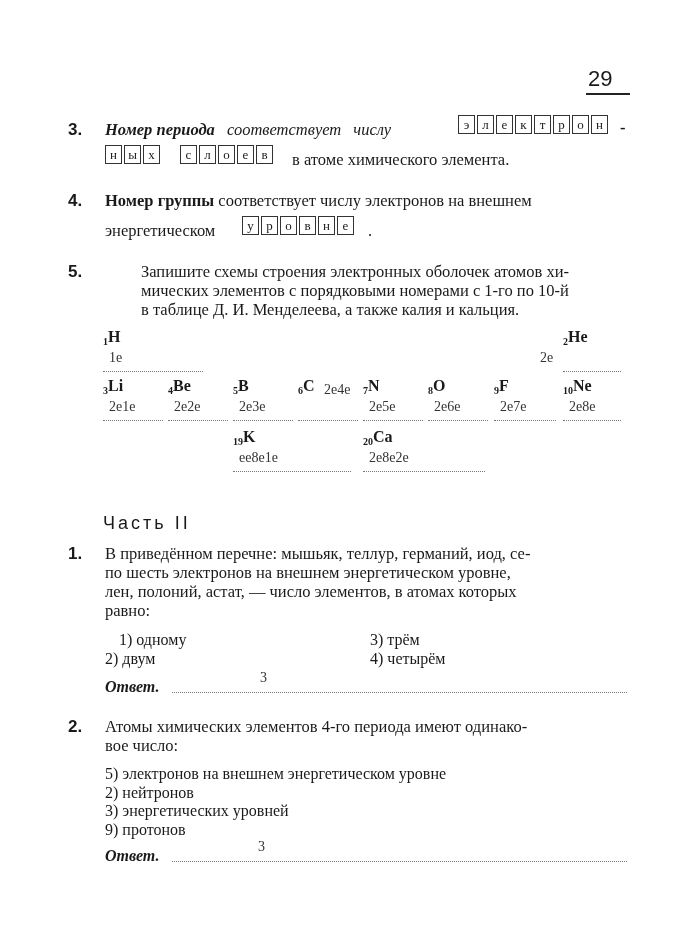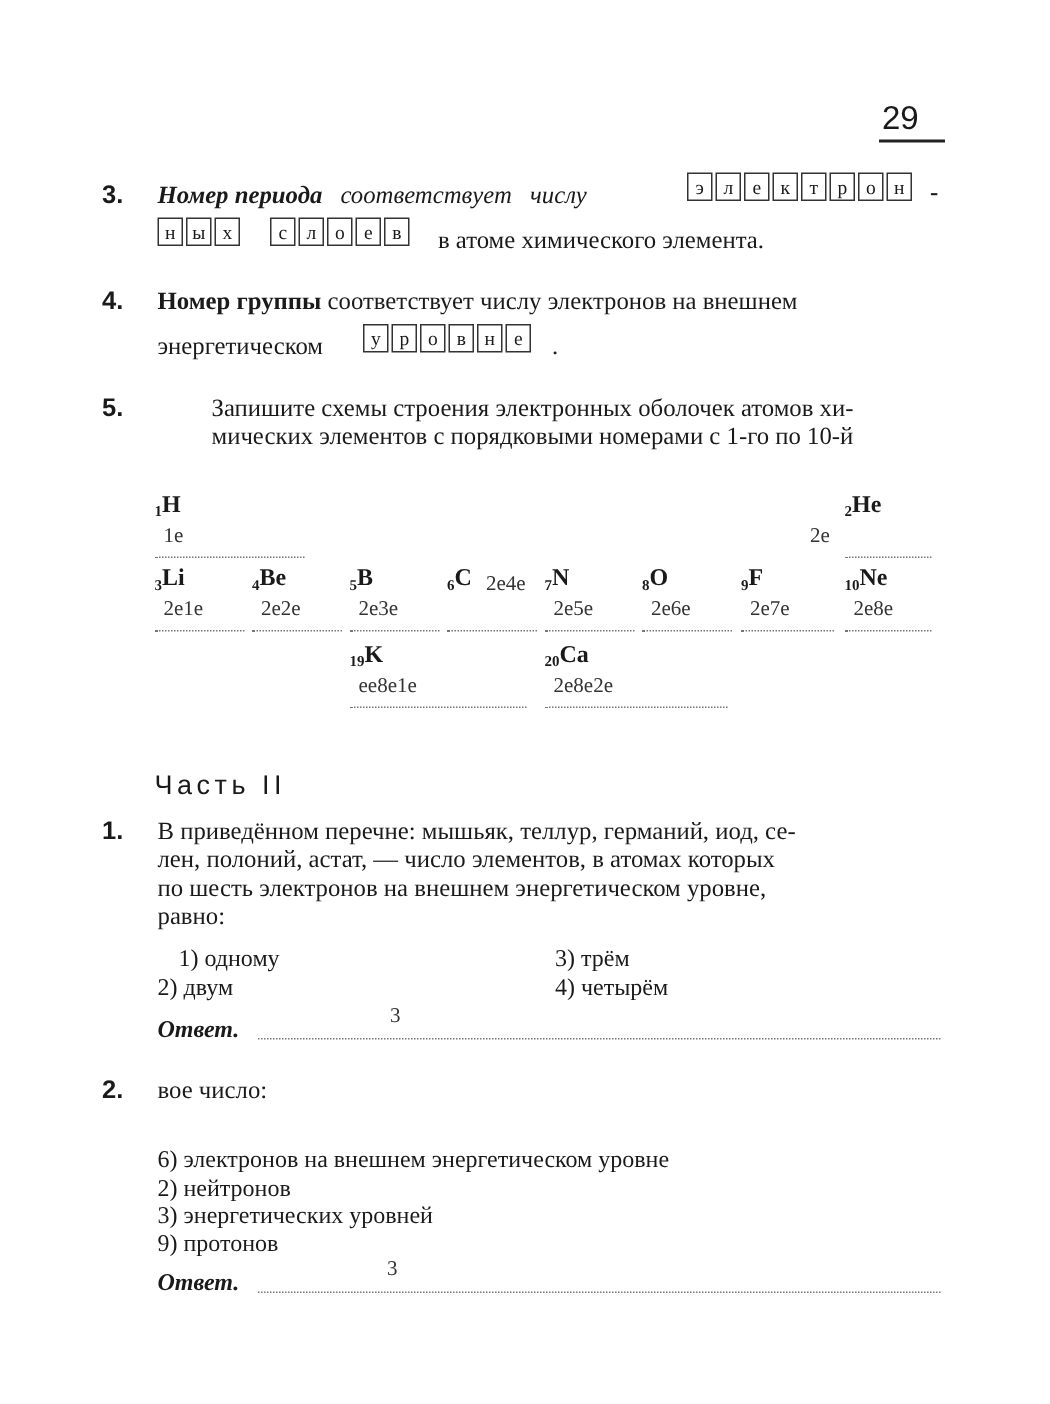--- a/index.html
+++ b/index.html
@@ -71,20 +71,21 @@
     <span class="box">в</span>
     <span class="box">н</span>
     <span class="box">е</span>
   </div>
 <div class="abs txt" style="left:368px;top:221px;">.</div>
 
 <div class="abs qnum" style="left:68px;top:262px;">5.</div>
 <div class="abs" style="left:105px;top:262px;width:525px;margin-left:36px;">
   <div class="txt just">Запишите схемы строения электронных оболочек атомов хи-</div>
   <div class="txt just">мических элементов с порядковыми номерами с 1-го по 10-й</div>
+  <div class="txt">в таблице Д. И. Менделеева, а также калия и кальция.</div>
 </div>
 
 <div id="elements">
     <div class="abs el" style="left: 103px; top: 328px;"><sub>1</sub><span>H</span></div>
     <div class="abs cfg" style="left: 109px; top: 350px;">1e</div>
     <div class="abs uline" style="left: 103px; top: 371px; width: 100px;"></div>
     <div class="abs el" style="left: 563px; top: 328px;"><sub>2</sub><span>He</span></div>
     <div class="abs cfg" style="left: 540px; top: 350px;">2e</div>
     <div class="abs uline" style="left: 563px; top: 371px; width: 58px;"></div>
     <div class="abs el" style="left: 103px; top: 377px;"><sub>3</sub><span>Li</span></div>
@@ -117,35 +118,36 @@
     <div class="abs el" style="left: 363px; top: 428px;"><sub>20</sub><span>Ca</span></div>
     <div class="abs cfg" style="left: 369px; top: 450px;">2e8e2e</div>
     <div class="abs uline" style="left: 363px; top: 471px; width: 122px;"></div>
   </div>
 
 <div class="abs part" style="left:103px;top:513px;">Часть II</div>
 
 <div class="abs qnum" style="left:68px;top:544px;">1.</div>
 <div class="abs" style="left:105px;top:544px;width:525px;">
   <div class="txt just">В приведённом перечне: мышьяк, теллур, германий, иод, се-</div>
+  <div class="txt just">по шесть электронов на внешнем энергетическом уровне,</div>
   <div class="txt just">лен, полоний, астат, — число элементов, в атомах которых</div>
-  <div class="txt just">по шесть электронов на внешнем энергетическом уровне,</div>
   <div class="txt">равно:</div>
 </div>
 <div class="abs opt" style="left:119px;top:630px;">1) одному</div>
 <div class="abs opt" style="left:105px;top:649px;">2) двум</div>
 <div class="abs opt" style="left:370px;top:630px;">3) трём</div>
 <div class="abs opt" style="left:370px;top:649px;">4) четырём</div>
 <div class="abs ans-label" style="left:105px;top:678px;">Ответ.</div>
 <div class="abs handans" style="left:260px;top:670px;">3</div>
 <div class="abs uline" style="left:172px;top:692px;width:455px;"></div>
 
 <div class="abs qnum" style="left:68px;top:717px;">2.</div>
 <div class="abs" style="left:105px;top:717px;width:525px;">
+  <div class="txt just">Атомы химических элементов 4-го периода имеют одинако-</div>
   <div class="txt">вое число:</div>
 </div>
-<div class="abs opt" style="left:105px;top:764px;">6) электронов на внешнем энергетическом уровне</div>
+<div class="abs opt" style="left:105px;top:764px;">5) электронов на внешнем энергетическом уровне</div>
 <div class="abs opt" style="left:105px;top:783px;">2) нейтронов</div>
 <div class="abs opt" style="left:105px;top:801px;">3) энергетических уровней</div>
 <div class="abs opt" style="left:105px;top:820px;">9) протонов</div>
 <div class="abs ans-label" style="left:105px;top:847px;">Ответ.</div>
 <div class="abs handans" style="left:258px;top:839px;">3</div>
 <div class="abs uline" style="left:172px;top:861px;width:455px;"></div>
 
 </body></html>

